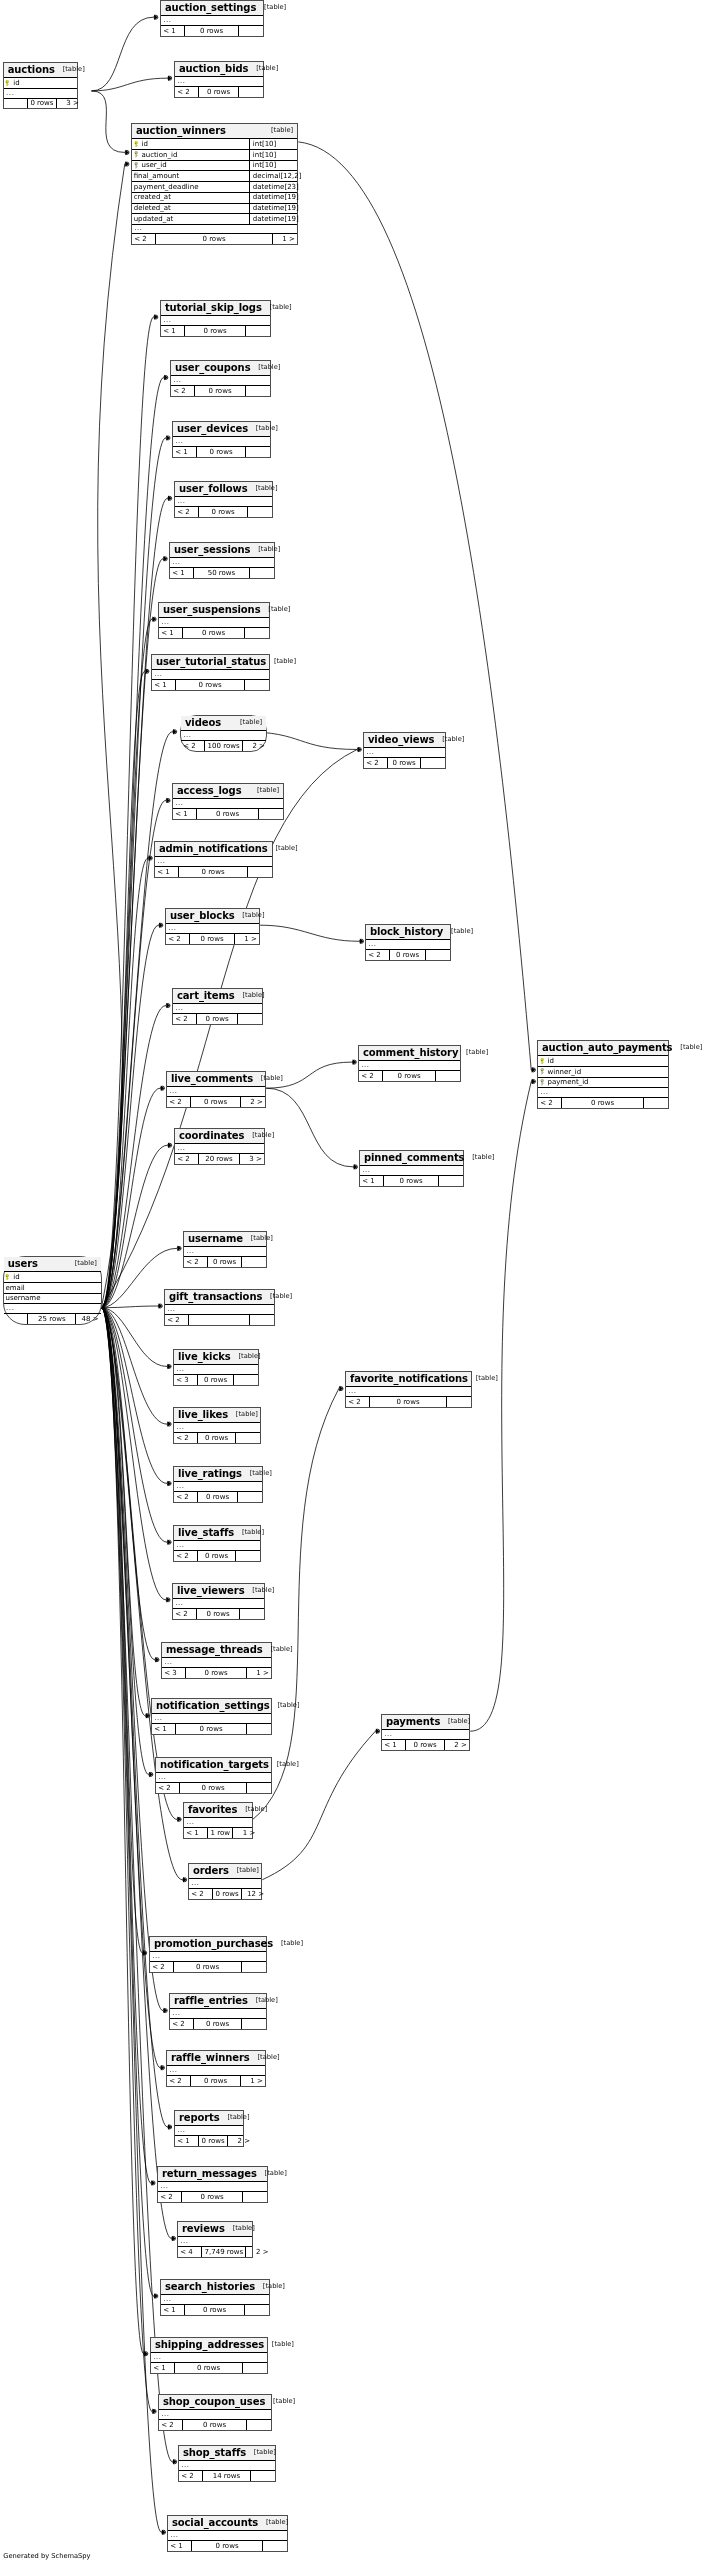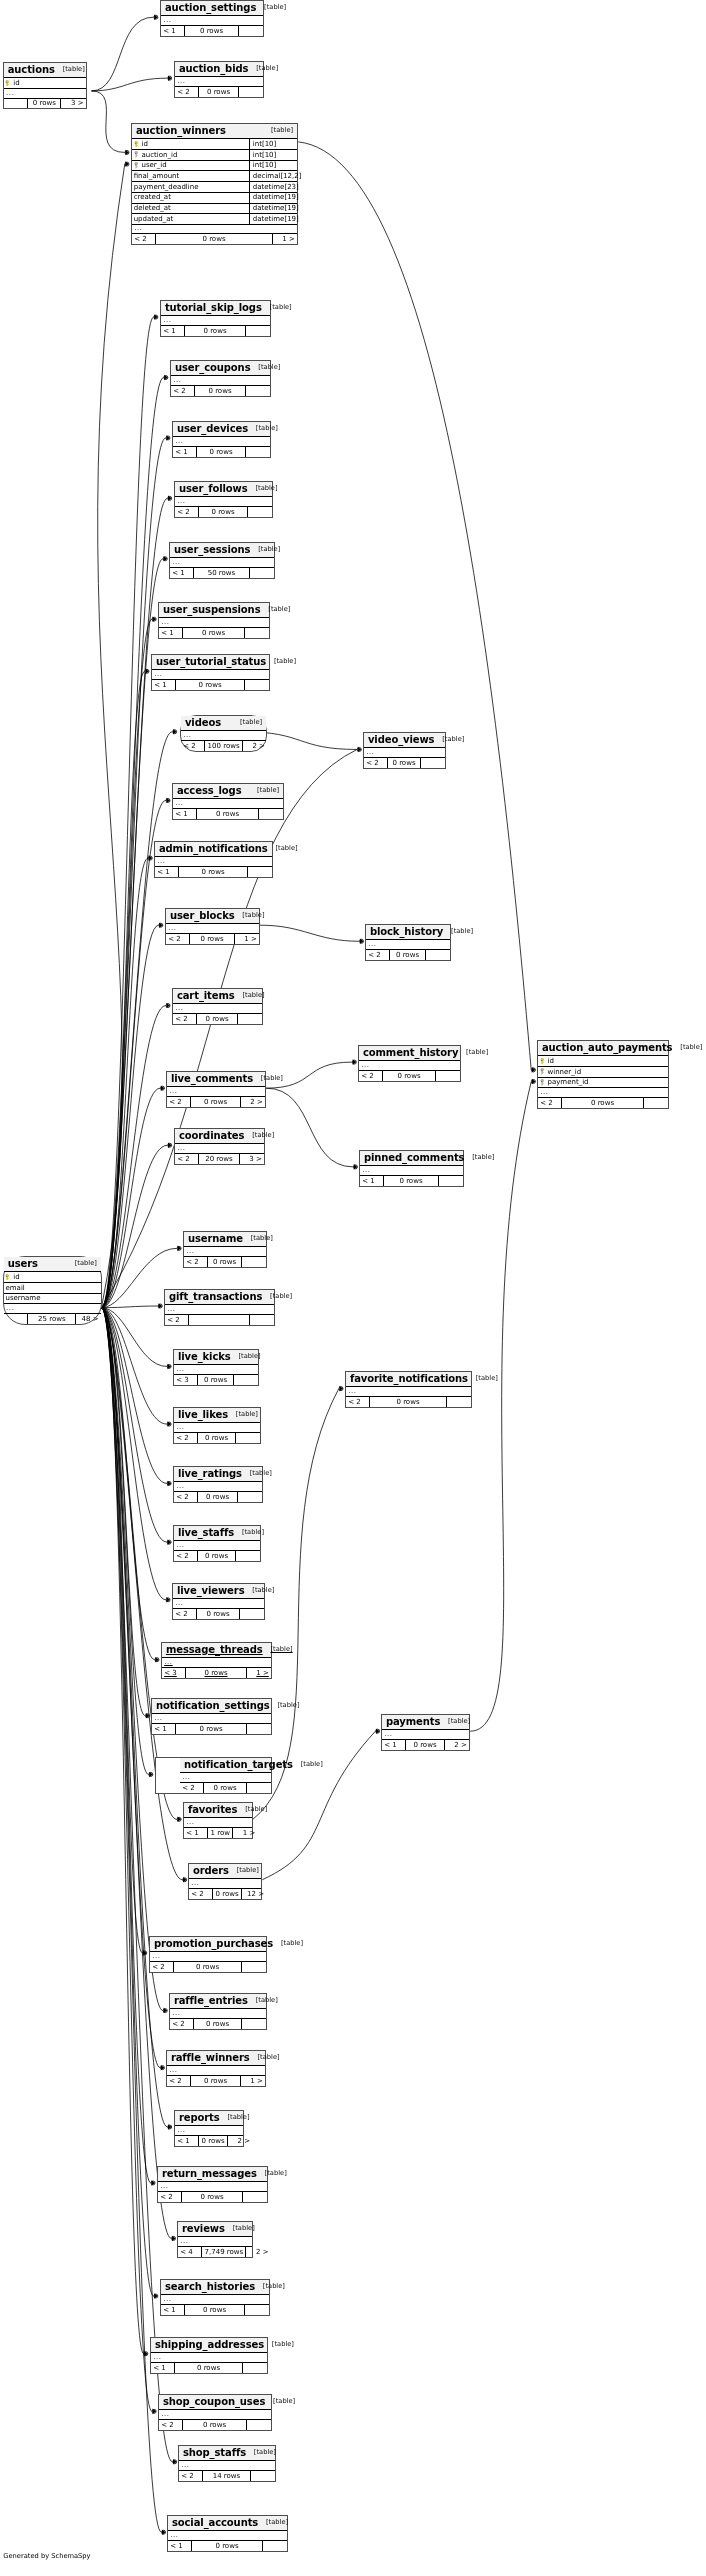--- a/index.html
+++ b/index.html
@@ -251,21 +251,21 @@
           <span class="ttype">[table]</span>
         </div>
         <div class="rows"></div>
         <div class="ellipsis">...</div>
         <div class="foot">
           <div class="f1" style="min-width:24.4px">&lt; 2</div>
           <div class="f2">0 rows</div>
           <div class="f3" style="min-width:24.4px"></div>
         </div>
       </div>
-      <div class="tbl" style="left: 2.8px; top: 62px; width: 84px;">
+      <div class="tbl" style="left: 2.8px; top: 62px; width: 75px;">
         <div class="thead">
           <span class="tname">auctions</span>
           <span class="ttype">[table]</span>
         </div>
         <div class="rows">
           <div class="row">
             <span class="cname">
               <span class="keyicon">
                 <svg width="5" height="6.7" viewBox="0 0 9 12">
                   <circle cx="4" cy="3" r="2.6" fill="#dcd800" stroke="#7a7a00" stroke-width="0.5"></circle>
@@ -784,21 +784,21 @@
           <span class="ttype">[table]</span>
         </div>
         <div class="rows"></div>
         <div class="ellipsis">...</div>
         <div class="foot">
           <div class="f1" style="min-width:24.4px">&lt; 2</div>
           <div class="f2">0 rows</div>
           <div class="f3" style="min-width:24.4px"></div>
         </div>
       </div>
-      <div class="tbl" style="left: 161px; top: 1642px; width: 111px; text-decoration: underline;">
+      <div class="tbl" style="left: 161px; top: 1642px; width: 111px;">
         <div class="thead">
           <span class="tname">message_threads</span>
           <span class="ttype">[table]</span>
         </div>
         <div class="rows"></div>
         <div class="ellipsis">...</div>
         <div class="foot">
           <div class="f1" style="min-width:24.4px">&lt; 3</div>
           <div class="f2">0 rows</div>
           <div class="f3" style="min-width:24.4px">1 &gt;</div>
@@ -823,21 +823,21 @@
           <span class="ttype">[table]</span>
         </div>
         <div class="rows"></div>
         <div class="ellipsis">...</div>
         <div class="foot">
           <div class="f1" style="min-width:24.4px">&lt; 1</div>
           <div class="f2">0 rows</div>
           <div class="f3" style="min-width:24.4px">2 &gt;</div>
         </div>
       </div>
-      <div class="tbl" style="left: 155px; top: 1757px; width: 117px; padding-left: 24px;">
+      <div class="tbl" style="left: 155px; top: 1757px; width: 117px;">
         <div class="thead">
           <span class="tname">notification_targets</span>
           <span class="ttype">[table]</span>
         </div>
         <div class="rows"></div>
         <div class="ellipsis">...</div>
         <div class="foot">
           <div class="f1" style="min-width:24.4px">&lt; 2</div>
           <div class="f2">0 rows</div>
           <div class="f3" style="min-width:24.4px"></div>

